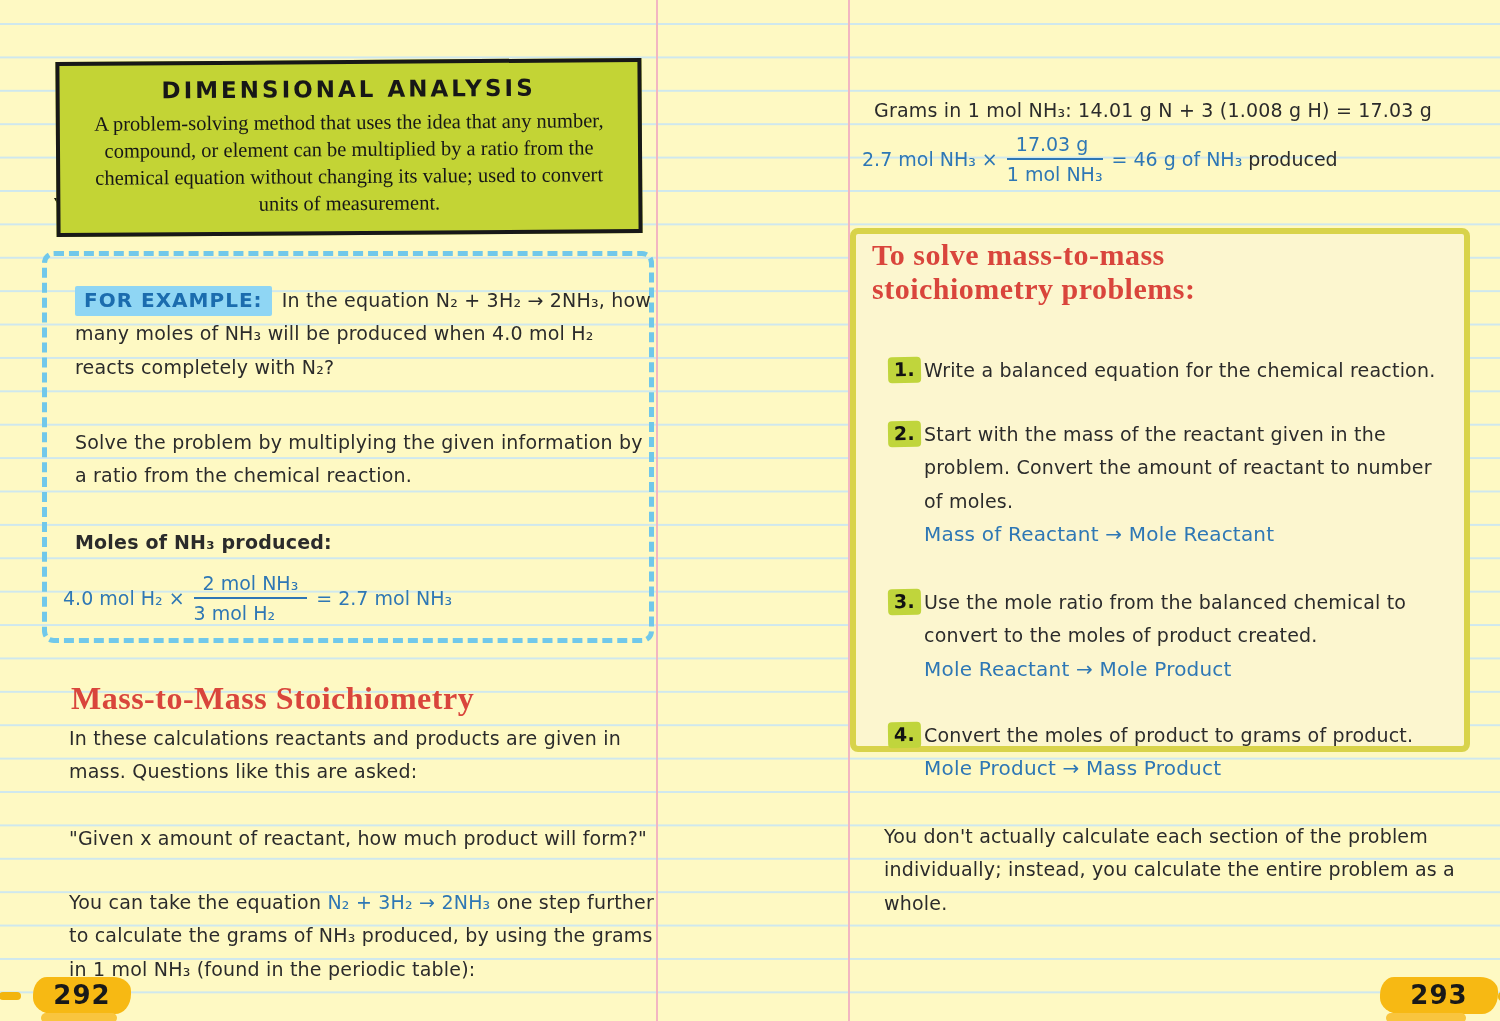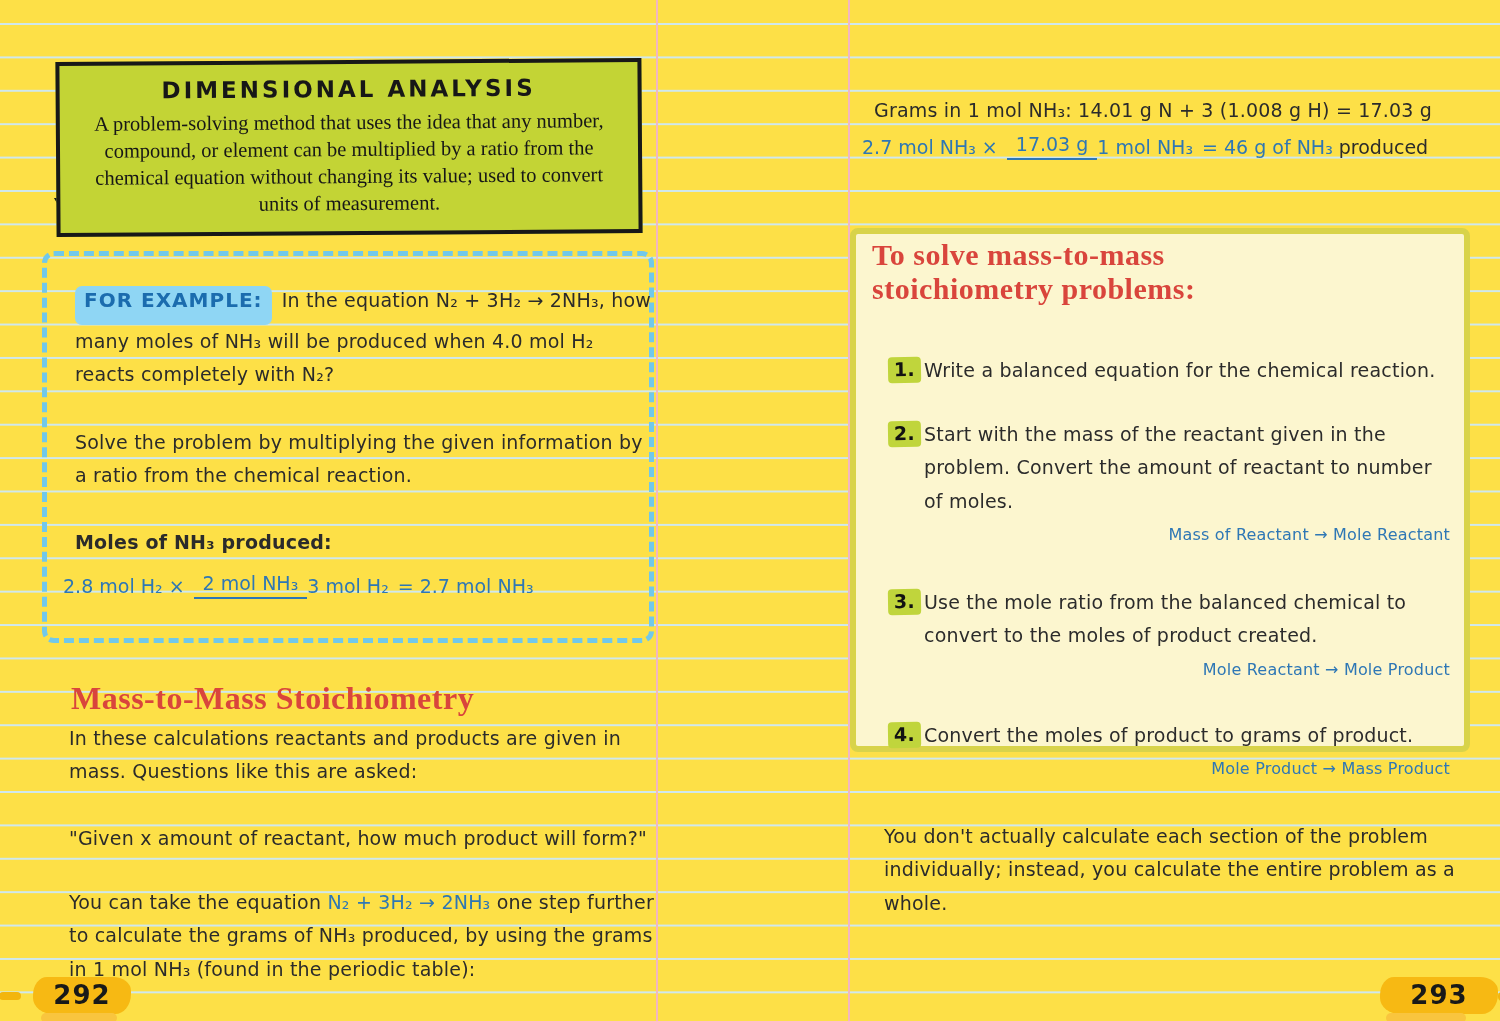--- a/index.html
+++ b/index.html
@@ -1,17 +1,17 @@
 <!DOCTYPE html>
 <html><head>
 <meta charset="utf-8">
 <style>
   html,body { margin:0; padding:0; background:#ffffff; }
   .sheet {
-    position:relative; width:1500px; height:1021px; background:#fde047;
+    position:relative; width:1500px; height:1021px; background:#fef9c3;
     overflow:hidden; font-family:"DejaVu Sans", sans-serif; color:#2b2b2b;
   }
   
   .rules {
     position:absolute; inset:0;
     background-image:linear-gradient(to bottom, transparent 0, transparent 31.4px, #cfe8ee 31.4px, #cfe8ee 33.4px);
     background-size:100% 33.4px; background-position:0 25px;
   }
   .vline { position:absolute; top:0; bottom:0; width:2px; background:#f2b6c2; }
   .vline-left { left:656px; } .vline-right { left:848px; }
@@ -32,27 +32,27 @@
     font-size:20.5px; line-height:27px; color:#171717; }
 
   
   .example-box { position:absolute; left:42px; top:251px; width:612px; height:392px;
     box-sizing:border-box; border:5px dashed #71c8ea; border-radius:12px; }
   .example-box .hand { position:absolute; left:16px; width:580px; }
   .ex-q { top:16px; }
   .ex-solve { top:158px; }
   .ex-moles { top:258px;font-weight:bold; }
   .hl { display:inline-block; background:#8fd6f4; color:#1b6cae; font-weight:700;
-    font-size:20px; padding:1px 9px 12px; border-radius:7px; letter-spacing:1px;
+    font-size:20px; padding:1px 9px 3px; border-radius:2px; letter-spacing:1px;
     line-height:26px; margin-right:4px; }
 
   
   .eq { position:absolute; display:flex; align-items:center; font-size:19px; }
   .eq .part { white-space:pre; }
-  .frac { display:inline-flex; text-align:right; margin:0 9px; }
+  .frac { display:inline-flex; flex-direction:column; text-align:left; margin:0 9px; }
   .frac .fr-num { padding:0 9px 3px; border-bottom:2.5px solid currentColor; }
   .frac .fr-den { padding-top:3px; }
   .ex-eq { left:16px; top:316px; color:#2e77b5; }
 
   
   .mm-heading { position:absolute; left:57px; top:666px; margin:14px;
     font-family:"Liberation Serif", serif; font-weight:700; font-size:32px;
     color:#d9453c; letter-spacing:.5px; }
   .mm-intro { position:absolute; left:57px; top:710px; width:585px; }
   .mm-quote { position:absolute; left:57px; top:810px; width:585px; }
@@ -68,21 +68,21 @@
     box-sizing:border-box; background:#fcf6cf; border:6px solid #d8d34a; border-radius:8px; }
   .sb-heading { position:absolute; left:16px; top:4px; margin:0;
     font-family:"Liberation Serif", serif; font-weight:700; font-size:30px;
     line-height:34px; color:#d9453c; letter-spacing:.5px; }
   .sb-heading span { display:block; }
   .step { position:absolute; left:14px; width:568px; padding-left:42px; box-sizing:border-box; }
   .step-1 { top:108px; } .step-2 { top:172px; } .step-3 { top:340px; } .step-4 { top:473px; }
   .badge { position:absolute; left:6px; top:3px; background:#c0d53c; color:#121212;
     font-weight:800; font-size:19px; line-height:25px; padding:0 6px 1px;
     border-radius:4px; transform:rotate(-1deg); }
-  .subline { text-align:right; color:#2e77b5; font-size:16px; line-height:33.4px; }
+  .subline { text-align:left; color:#2e77b5; font-size:20px; line-height:33.4px; }
   .sb-note { position:absolute; left:16px; top:574px; width:580px; }
 
   
   .swash { position:absolute; width:98px; height:37px; background:#f7b913;
     border-radius:14px 18px 16px 20px / 18px 14px 20px 16px; text-align:center;
     font-weight:800; font-size:26px; line-height:37px; letter-spacing:1px; color:#191919; }
   .swash-left { left:33px; top:977px; }
   .swash-left::before { content:""; position:absolute; left:-34px; top:15px; width:22px;
     height:8px; border-radius:4px; background:#f3b50e; }
   .swash-left::after { content:""; position:absolute; left:8px; bottom:-9px; width:76px;
@@ -109,21 +109,21 @@
       <p>A problem-solving method that uses the idea that any number, compound, or element can be multiplied by a ratio from the chemical equation without changing its value; used to convert units of measurement.</p>
     </div>
 
     <div class="example-box">
       <p class="hand ex-q">
         <span class="hl">FOR EXAMPLE:</span><span> In the equation N₂ + 3H₂ → 2NH₃, how many moles of NH₃ will be produced when 4.0 mol H₂ reacts completely with N₂?</span>
       </p>
       <p class="hand ex-solve">Solve the problem by multiplying the given information by a ratio from the chemical reaction.</p>
       <p class="hand ex-moles">Moles of NH₃ produced:</p>
       <div class="eq ex-eq">
-        <span class="part">2.8 mol H₂ ×</span>
+        <span class="part">4.0 mol H₂ ×</span>
         <span class="frac">
           <span class="fr-num">2 mol NH₃</span>
           <span class="fr-den">3 mol H₂</span>
         </span>
         <span class="part">= 2.7 mol NH₃</span>
       </div>
     </div>
 
     <h1 class="mm-heading">Mass-to-Mass Stoichiometry</h1>
     <p class="hand mm-intro">In these calculations reactants and products are given in mass. Questions like this are asked:</p>

